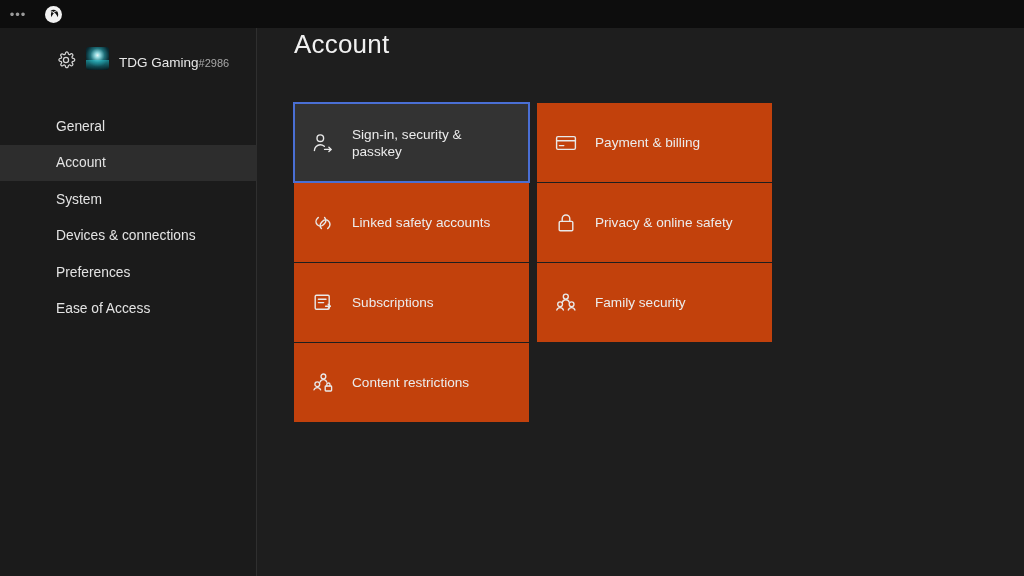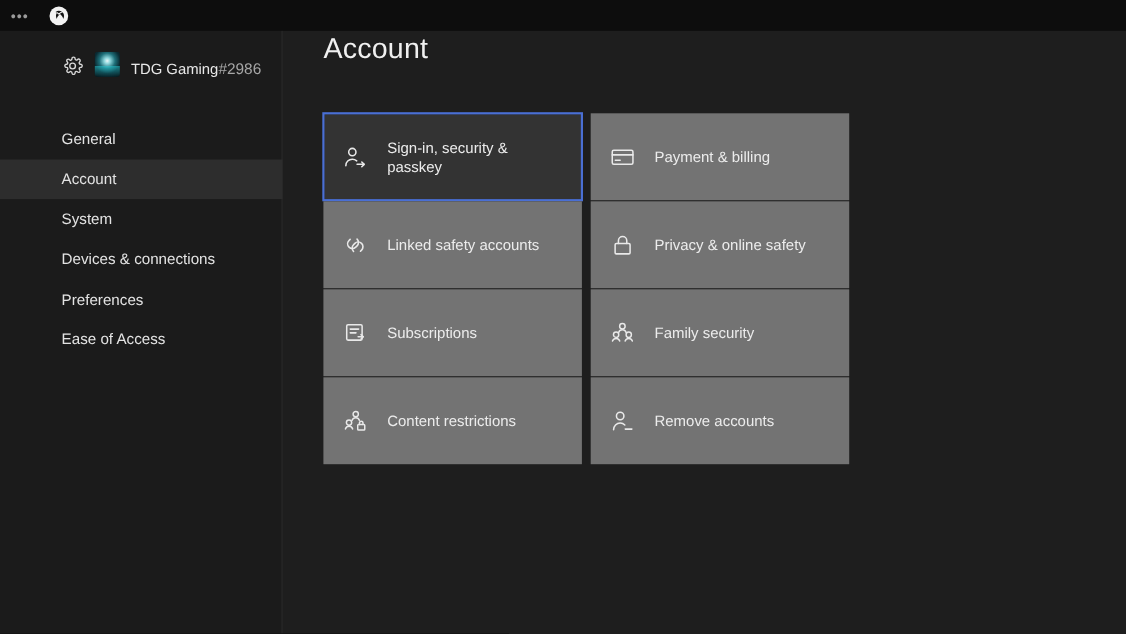--- a/index.html
+++ b/index.html
@@ -107,21 +107,21 @@
   }
   .gamertag {
     margin-left: 10px;
     color: #e8e8e8;
     font-size: 13.5px;
     white-space: nowrap;
     display: flex;
     align-items: baseline;
   }
   .gamertag .suffix {
-    font-size: 14px;
+    font-size: 11px;
     color: #a7a7a7;
     margin-left: 0px;
     margin-top: 12px;
   }
 
   
   #nav {
     position: absolute;
     top: 108px;
     left: 0;
@@ -174,21 +174,21 @@
     width: 552px;
     display: grid;
     grid-template-columns: 235px 235px;
     grid-auto-rows: 79px;
     column-gap: 8px;
     row-gap: 1px;
   }
 
   .tile {
     position: relative;
-    background: #737373;
+    background: #c2410c;
     display: flex;
     align-items: center;
     box-sizing: border-box;
     padding-left: 17px;
     cursor: default;
   }
   .tile.focused {
     background: #333333;
     outline: 2px solid #4a6fd4;
     outline-offset: -1px;
@@ -348,27 +348,17 @@
             <path d="M9.1 11a3.5 3.5 0 0 1 6.6 0"></path>
             <circle cx="6.3" cy="13.2" r="2.4"></circle>
             <path d="M3 18.9a3.5 3.5 0 0 1 6.6 0"></path>
             <rect x="14.2" y="15" width="6.4" height="5" rx="0.8"></rect>
             <path d="M15.8 15v-1.4a1.6 1.6 0 0 1 3.2 0V15"></path>
           </svg>
         </span>
         <span class="tile-label">Content restrictions</span>
       </div>
 
-      <div class="tile">
-        <span class="tile-icon">
-          <svg width="24" height="24" viewBox="0 0 24 24" fill="none" stroke="#e9e9e9" stroke-width="1.4" stroke-linecap="round" stroke-linejoin="round">
-            <circle cx="9.8" cy="7.2" r="3.4"></circle>
-            <path d="M3.8 19.6c0-3.3 2.7-6 6-6 1.6 0 3.1.6 4.2 1.7"></path>
-            <path d="M14.4 19.1h6"></path>
-          </svg>
-        </span>
-        <span class="tile-label">Remove accounts</span>
-      </div>
 
     </div>
   </div>
 
 </div>
 
 </body></html>

